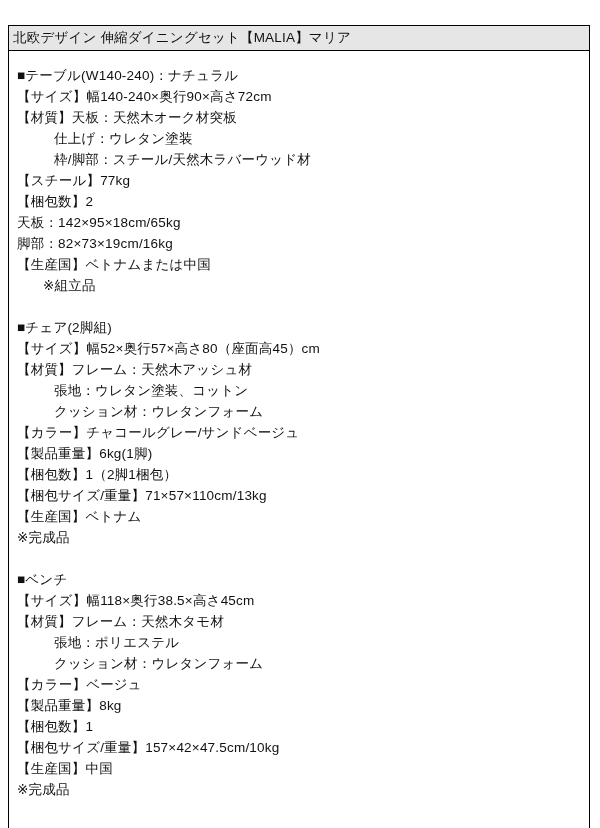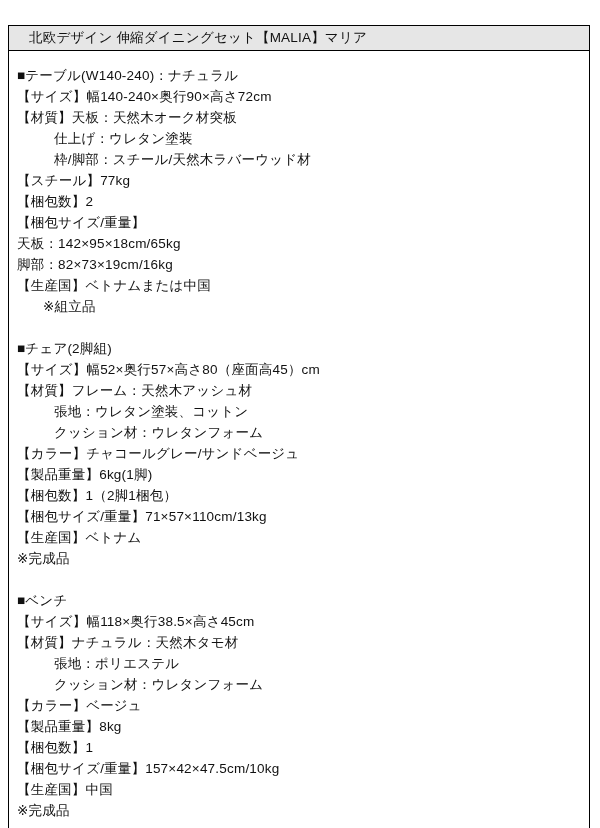--- a/index.html
+++ b/index.html
@@ -28,21 +28,21 @@
     border: 1px solid #000000;
     border-bottom: none;
     background: #ffffff;
   }
   .doc-header {
     height: 24px;
     background: #e6e6e6;
     border-bottom: 1px solid #000000;
     display: flex;
     align-items: center;
-    padding: 0 20px;
+    padding: 0 4px;
     font-size: 13.5px;
     letter-spacing: 0.2px;
     white-space: nowrap;
     overflow: hidden;
   }
   .doc-body {
     padding: 14px 8px 0 8px;
     font-size: 13.5px;
     line-height: 21px;
     letter-spacing: 0.2px;
@@ -67,21 +67,20 @@
     </div>
     <div class="doc-body" id="spec-body">
         <div class="section">
           <div class="line ind0">■テーブル(W140-240)：ナチュラル</div>
           <div class="line ind0">【サイズ】幅140-240×奥行90×高さ72cm</div>
           <div class="line ind0">【材質】天板：天然木オーク材突板</div>
           <div class="line ind2">仕上げ：ウレタン塗装</div>
           <div class="line ind2">枠/脚部：スチール/天然木ラバーウッド材</div>
           <div class="line ind0">【スチール】77kg</div>
           <div class="line ind0">【梱包数】2</div>
-          <div class="line ind0">【梱包サイズ/重量】</div>
           <div class="line ind0">天板：142×95×18cm/65kg</div>
           <div class="line ind0">脚部：82×73×19cm/16kg</div>
           <div class="line ind0">【生産国】ベトナムまたは中国</div>
           <div class="line ind1">※組立品</div>
         </div>
         <div class="section">
           <div class="line ind0">■チェア(2脚組)</div>
           <div class="line ind0">【サイズ】幅52×奥行57×高さ80（座面高45）cm</div>
           <div class="line ind0">【材質】フレーム：天然木アッシュ材</div>
           <div class="line ind2">張地：ウレタン塗装、コットン</div>
@@ -89,21 +88,21 @@
           <div class="line ind0">【カラー】チャコールグレー/サンドベージュ</div>
           <div class="line ind0">【製品重量】6kg(1脚)</div>
           <div class="line ind0">【梱包数】1（2脚1梱包）</div>
           <div class="line ind0">【梱包サイズ/重量】71×57×110cm/13kg</div>
           <div class="line ind0">【生産国】ベトナム</div>
           <div class="line ind0">※完成品</div>
         </div>
         <div class="section">
           <div class="line ind0">■ベンチ</div>
           <div class="line ind0">【サイズ】幅118×奥行38.5×高さ45cm</div>
-          <div class="line ind0">【材質】ナチュラル：天然木タモ材</div>
+          <div class="line ind0">【材質】フレーム：天然木タモ材</div>
           <div class="line ind2">張地：ポリエステル</div>
           <div class="line ind2">クッション材：ウレタンフォーム</div>
           <div class="line ind0">【カラー】ベージュ</div>
           <div class="line ind0">【製品重量】8kg</div>
           <div class="line ind0">【梱包数】1</div>
           <div class="line ind0">【梱包サイズ/重量】157×42×47.5cm/10kg</div>
           <div class="line ind0">【生産国】中国</div>
           <div class="line ind0">※完成品</div>
         </div>
       </div>

